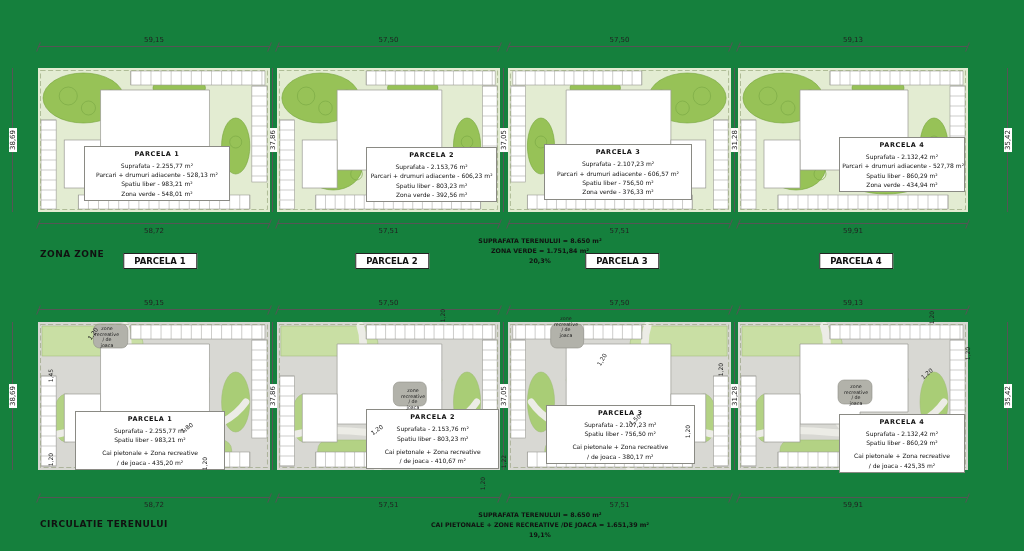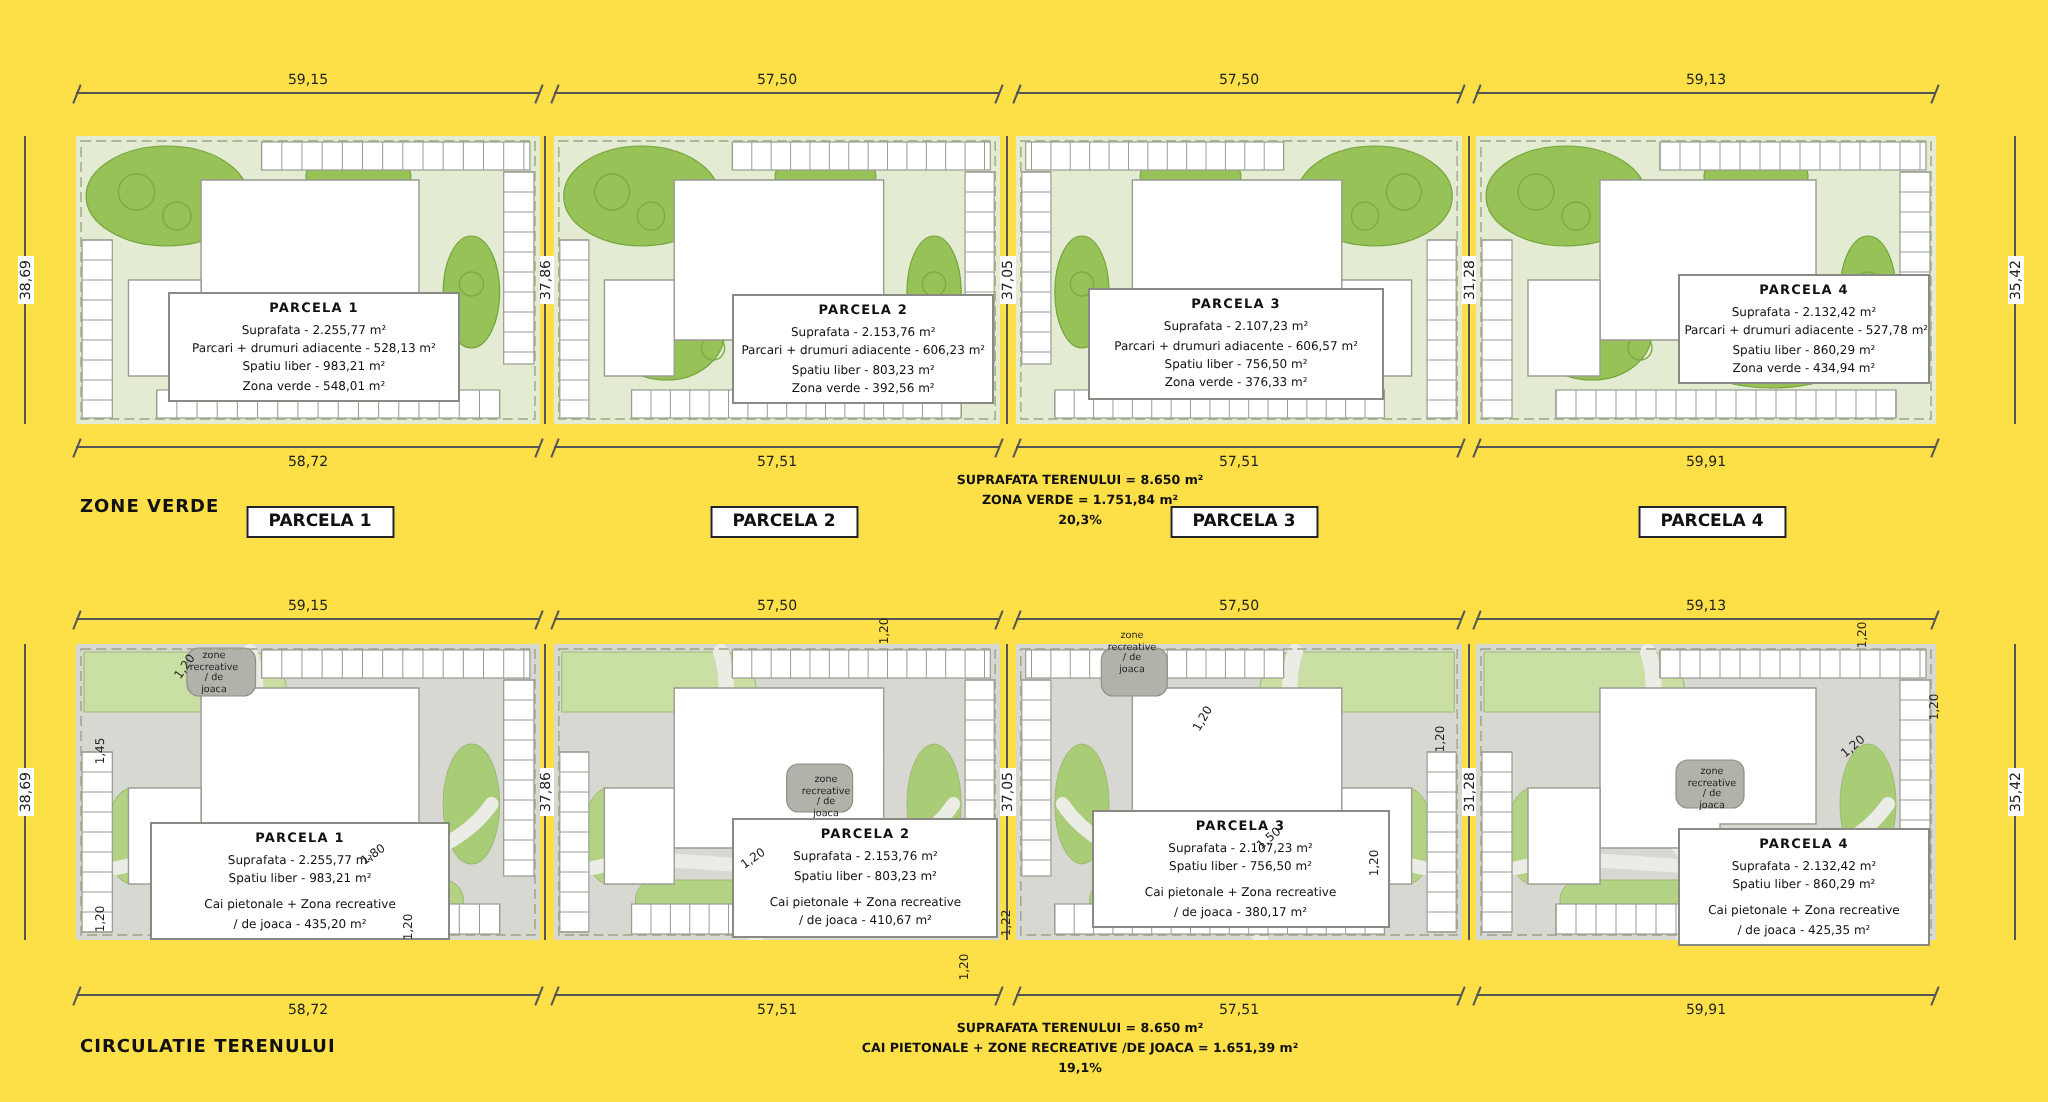--- a/index.html
+++ b/index.html
@@ -1,16 +1,16 @@
 <!DOCTYPE html>
 <html><head>
 <meta charset="utf-8">
 <style>
   html,body{margin:0;padding:0;background:#fff;}
-  .canvas{position:relative;width:1024px;height:551px;background:#fde047;overflow:hidden;
+  .canvas{position:relative;width:1024px;height:551px;background:#15803d;overflow:hidden;
           font-family:"DejaVu Sans",sans-serif;color:#111;}
   
   .dimseg{position:absolute;height:0;border-top:1px solid #555;}
   .dimseg::before,.dimseg::after{content:"";position:absolute;top:-5px;width:1px;height:10px;background:#555;transform:rotate(22deg);}
   .dimseg::before{left:0;} .dimseg::after{right:0;}
   .dimseg span{position:absolute;left:50%;top:-11px;transform:translateX(-50%);
                font-size:7px;white-space:nowrap;color:#222;}
   .dimseg.below span{top:3px;}
   .vdim{position:absolute;width:0;border-left:1px solid #555;}
   .vdim span{position:absolute;top:50%;left:0;transform:translate(-50%,-50%) rotate(-90deg);
@@ -257,21 +257,21 @@
     <div class="dimseg below" style="left:277px;top:223px;width:223px">
         <span>57,51</span>
       </div>
     <div class="dimseg below" style="left:508px;top:223px;width:223px">
         <span>57,51</span>
       </div>
     <div class="dimseg below" style="left:738px;top:223px;width:230px">
         <span>59,91</span>
       </div>
 
-    <div class="sectitle" style="left:40px;top:249px">ZONE VERDE</div>
+    <div class="sectitle" style="left:40px;top:249px">ZONA ZONE</div>
     <div class="summary" style="left:540px;top:236px">
       <div>SUPRAFATA TERENULUI = 8.650 m²</div>
       <div>ZONA VERDE = 1.751,84 m²</div>
       <div>20,3%</div>
     </div>
     <div class="tagbox" style="left:160px;top:253px">PARCELA 1</div>
     <div class="tagbox" style="left:392px;top:253px">PARCELA 2</div>
     <div class="tagbox" style="left:622px;top:253px">PARCELA 3</div>
     <div class="tagbox" style="left:856px;top:253px">PARCELA 4</div>
   </div>

